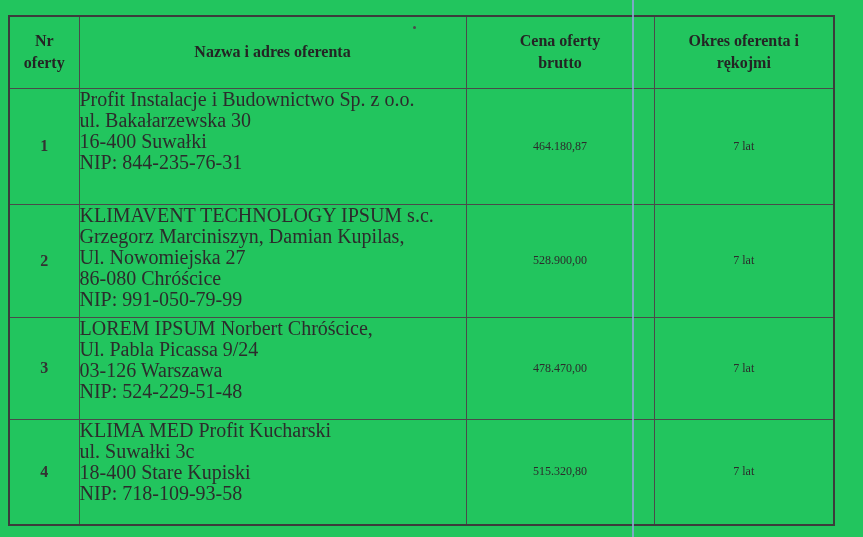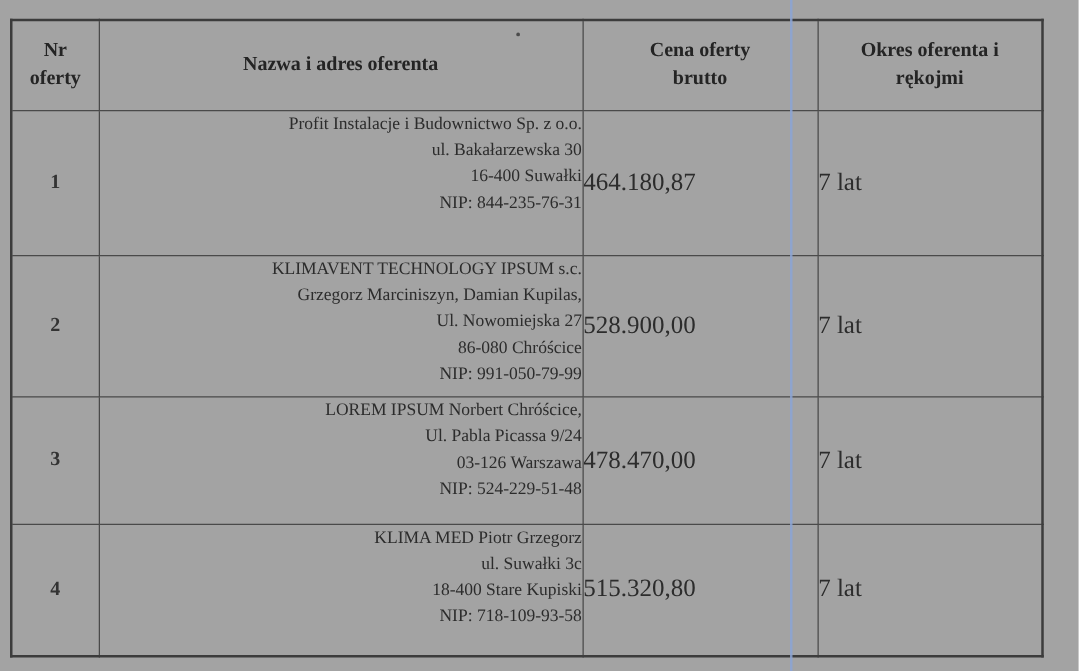--- a/index.html
+++ b/index.html
@@ -4,21 +4,21 @@
 <style>
   html, body {
     margin: 0;
     padding: 0;
     background: #ffffff;
   }
   .page {
     position: relative;
     width: 863px;
     height: 537px;
-    background: #a3a3a3;
+    background: #22c55e;
     overflow: hidden;
     font-family: "Liberation Serif", "DejaVu Serif", serif;
     color: #2c2c2c;
   }
   table.offers {
     position: absolute;
     left: 8px;
     top: 15px;
     width: 825px;
     height: 509px;
@@ -41,31 +41,31 @@
     color: #242424;
   }
   td.nr-cell {
     text-align: center;
     vertical-align: middle;
     font-weight: bold;
     font-size: 16px;
     color: #333333;
   }
   td.name-cell {
-    text-align: right;
+    text-align: left;
     vertical-align: top;
     padding-top: 7px;
-    font-size: 14px;
+    font-size: 20px;
     line-height: 21px;
   }
   td.price-cell,
   td.warranty-cell {
-    text-align: left;
+    text-align: center;
     vertical-align: middle;
-    font-size: 20px;
+    font-size: 12px;
   }
   .fold-line {
     position: absolute;
     left: 632px;
     top: 0;
     width: 2px;
     height: 537px;
     background: #8ba5d6;
     opacity: 0.85;
     z-index: 5;
@@ -149,21 +149,21 @@
         <div>03-126 Warszawa</div>
         <div>NIP: 524-229-51-48</div>
       </td>
       <td class="price-cell">478.470,00</td>
       <td class="warranty-cell">7 lat</td>
     </tr>
 
     <tr style="height:106px">
       <td class="nr-cell">4</td>
       <td class="name-cell">
-        <div>KLIMA MED Piotr Grzegorz</div>
+        <div>KLIMA MED Profit Kucharski</div>
         <div>ul. Suwałki 3c</div>
         <div>18-400 Stare Kupiski</div>
         <div>NIP: 718-109-93-58</div>
       </td>
       <td class="price-cell">515.320,80</td>
       <td class="warranty-cell">7 lat</td>
     </tr>
 
   </tbody>
     </table>

